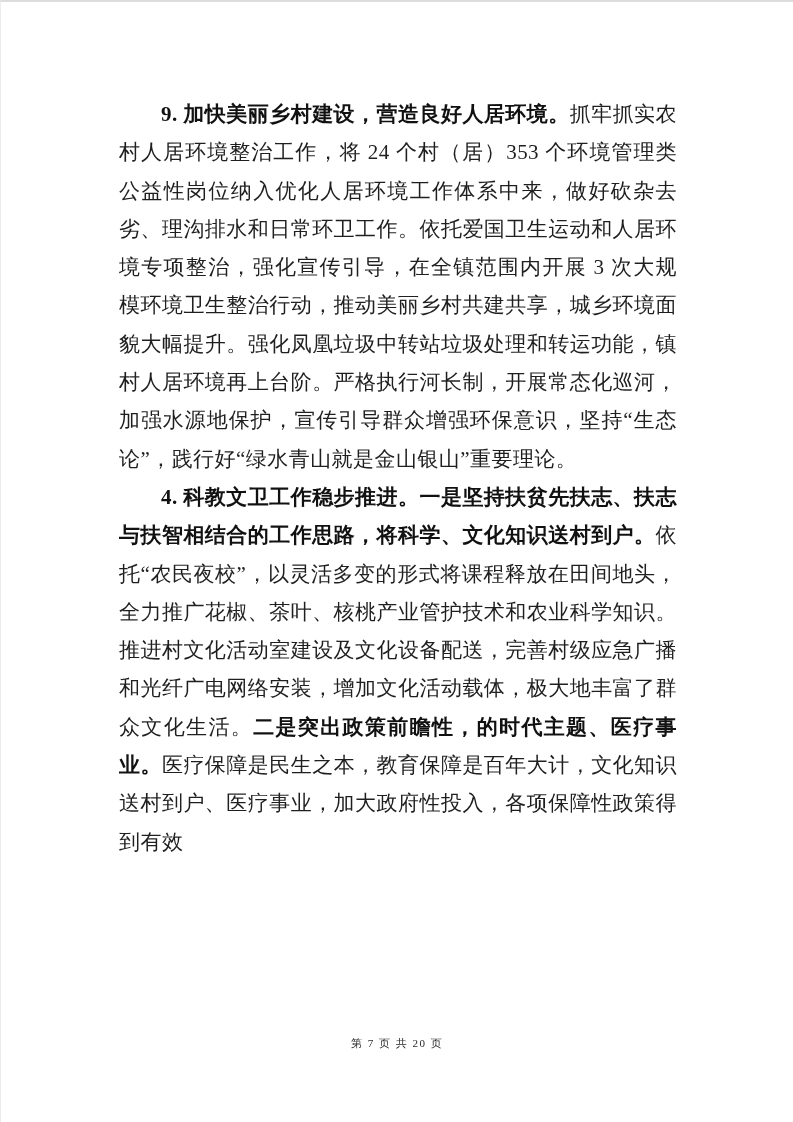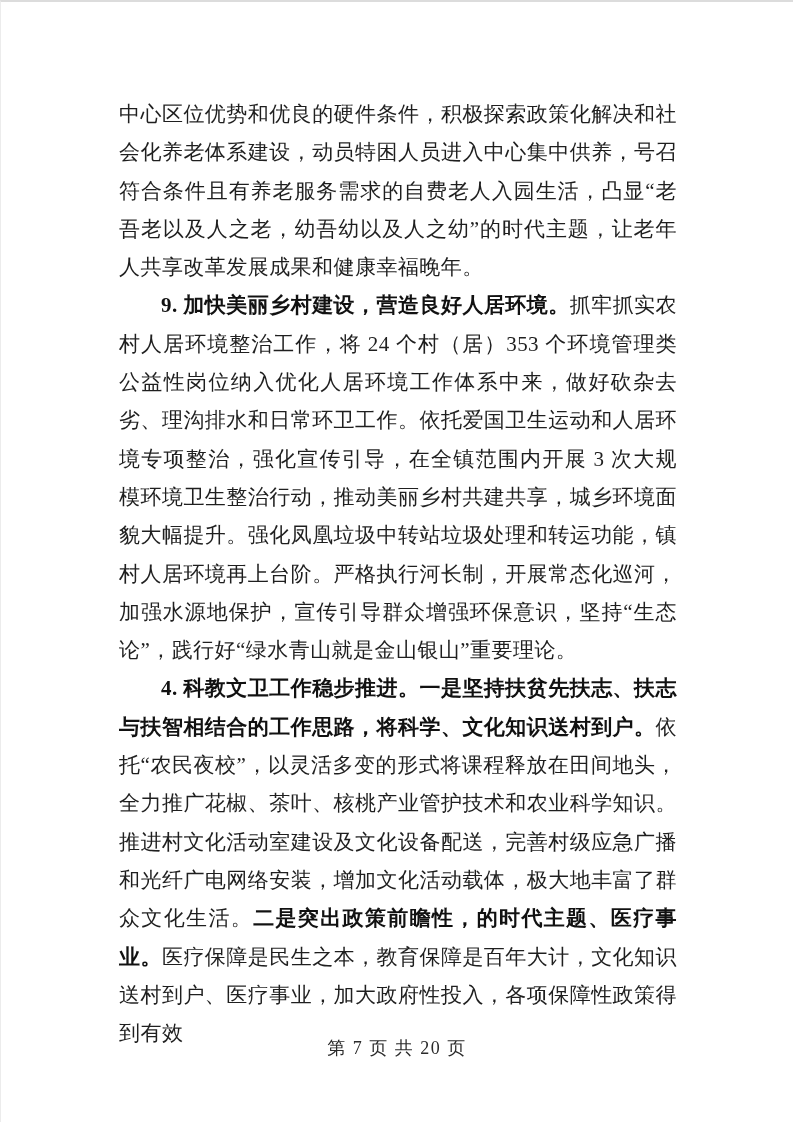--- a/index.html
+++ b/index.html
@@ -44,33 +44,32 @@
     font-weight: bold;
     color: #111111;
   }
   .page-footer {
     position: absolute;
     left: 0;
     right: 0;
     top: 1034px;
     text-align: center;
     font-family: "Liberation Serif", "DejaVu Serif", serif;
-    font-size: 18px;
+    font-size: 11px;
     letter-spacing: 1.5px;
     color: #2a2a2a;
   }
 </style>
 </head>
 <body>
 
 <div class="page">
 
   <div class="doc-body">
 
-    <p class="para no-indent"><span>中心区位优势和优良的硬件条件，积极探索政策化解决和社会化养老体系建设，动员特困人员进入中心集中供养，号召符合条件且有养老服务需求的自费老人入园生活，凸显“老吾老以及人之老，幼吾幼以及人之幼”的时代主题，让老年人共享改革发展成果和健康幸福晚年。</span></p>
 
     <p class="para"><span class="run-bold">9. 加快美丽乡村建设，营造良好人居环境。</span><span>抓牢抓实农村人居环境整治工作，将 24 个村（居）353 个环境管理类公益性岗位纳入优化人居环境工作体系中来，做好砍杂去劣、理沟排水和日常环卫工作。依托爱国卫生运动和人居环境专项整治，强化宣传引导，在全镇范围内开展 3 次大规模环境卫生整治行动，推动美丽乡村共建共享，城乡环境面貌大幅提升。强化凤凰垃圾中转站垃圾处理和转运功能，镇村人居环境再上台阶。严格执行河长制，开展常态化巡河，加强水源地保护，宣传引导群众增强环保意识，坚持“生态论”，践行好“绿水青山就是金山银山”重要理论。</span></p>
 
     <p class="para"><span class="run-bold">4. 科教文卫工作稳步推进。一是坚持扶贫先扶志、扶志与扶智相结合的工作思路，将科学、文化知识送村到户。</span><span>依托“农民夜校”，以灵活多变的形式将课程释放在田间地头，全力推广花椒、茶叶、核桃产业管护技术和农业科学知识。推进村文化活动室建设及文化设备配送，完善村级应急广播和光纤广电网络安装，增加文化活动载体，极大地丰富了群众文化生活。</span><span class="run-bold">二是突出政策前瞻性，的时代主题、医疗事业。</span><span>医疗保障是民生之本，教育保障是百年大计，文化知识送村到户、医疗事业，加大政府性投入，各项保障性政策得到有效</span></p>
 
   </div>
 
   <div class="page-footer"><span>第 7 页 共 20 页</span></div>
 
 </div>

